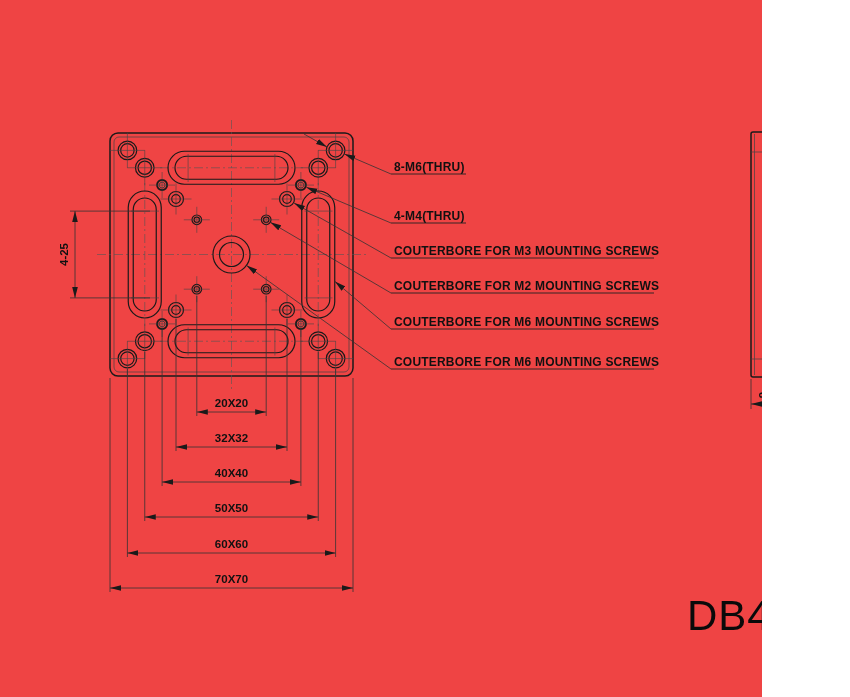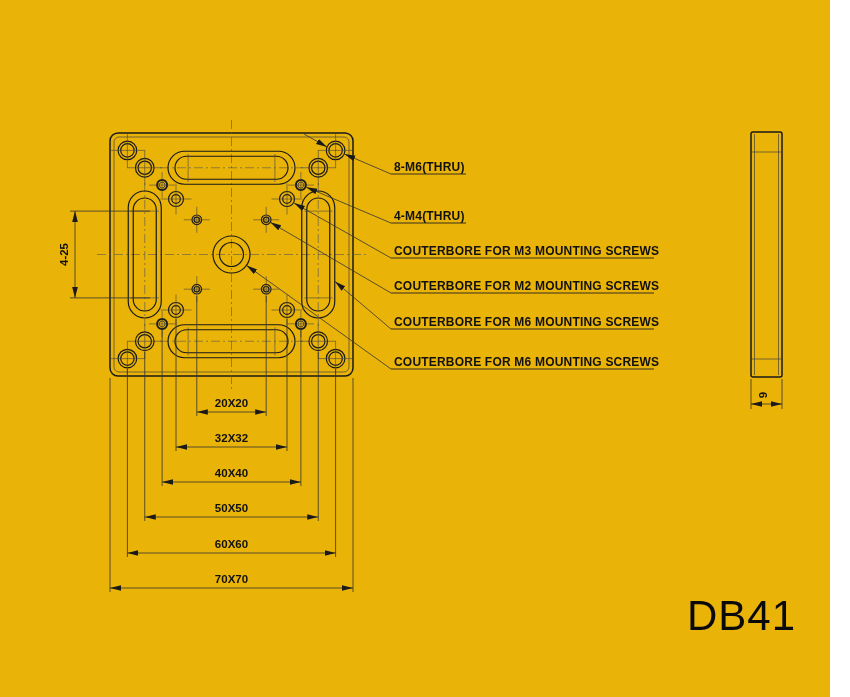--- a/index.html
+++ b/index.html
@@ -1,16 +1,16 @@
 <!DOCTYPE html>
 <html><head>
 <meta charset="utf-8">
 <style>
   html,body{margin:0;padding:0;background:#fff;}
-  .page{position:relative;width:830px;height:697px;background:#eab308;overflow:hidden;
+  .page{position:relative;width:762px;height:697px;background:#ef4444;overflow:hidden;
         font-family:"Liberation Sans", sans-serif;}
   svg{position:absolute;left:0;top:0;}
   text{fill:#111;}
   .callout{font-size:12px;font-weight:bold;letter-spacing:.2px;}
   .dimtxt{font-size:11.5px;font-weight:bold;}
   .title{font-size:42px;letter-spacing:1px;fill:#0a0a0a;}
   .thick{stroke:#1a1a1a;stroke-width:1.5;fill:none;}
   .med{stroke:#1a1a1a;stroke-width:1.2;fill:none;}
   .thin{stroke:#333;stroke-width:.8;fill:none;}
   .chamfer{stroke:#444;stroke-width:.7;fill:none;}

